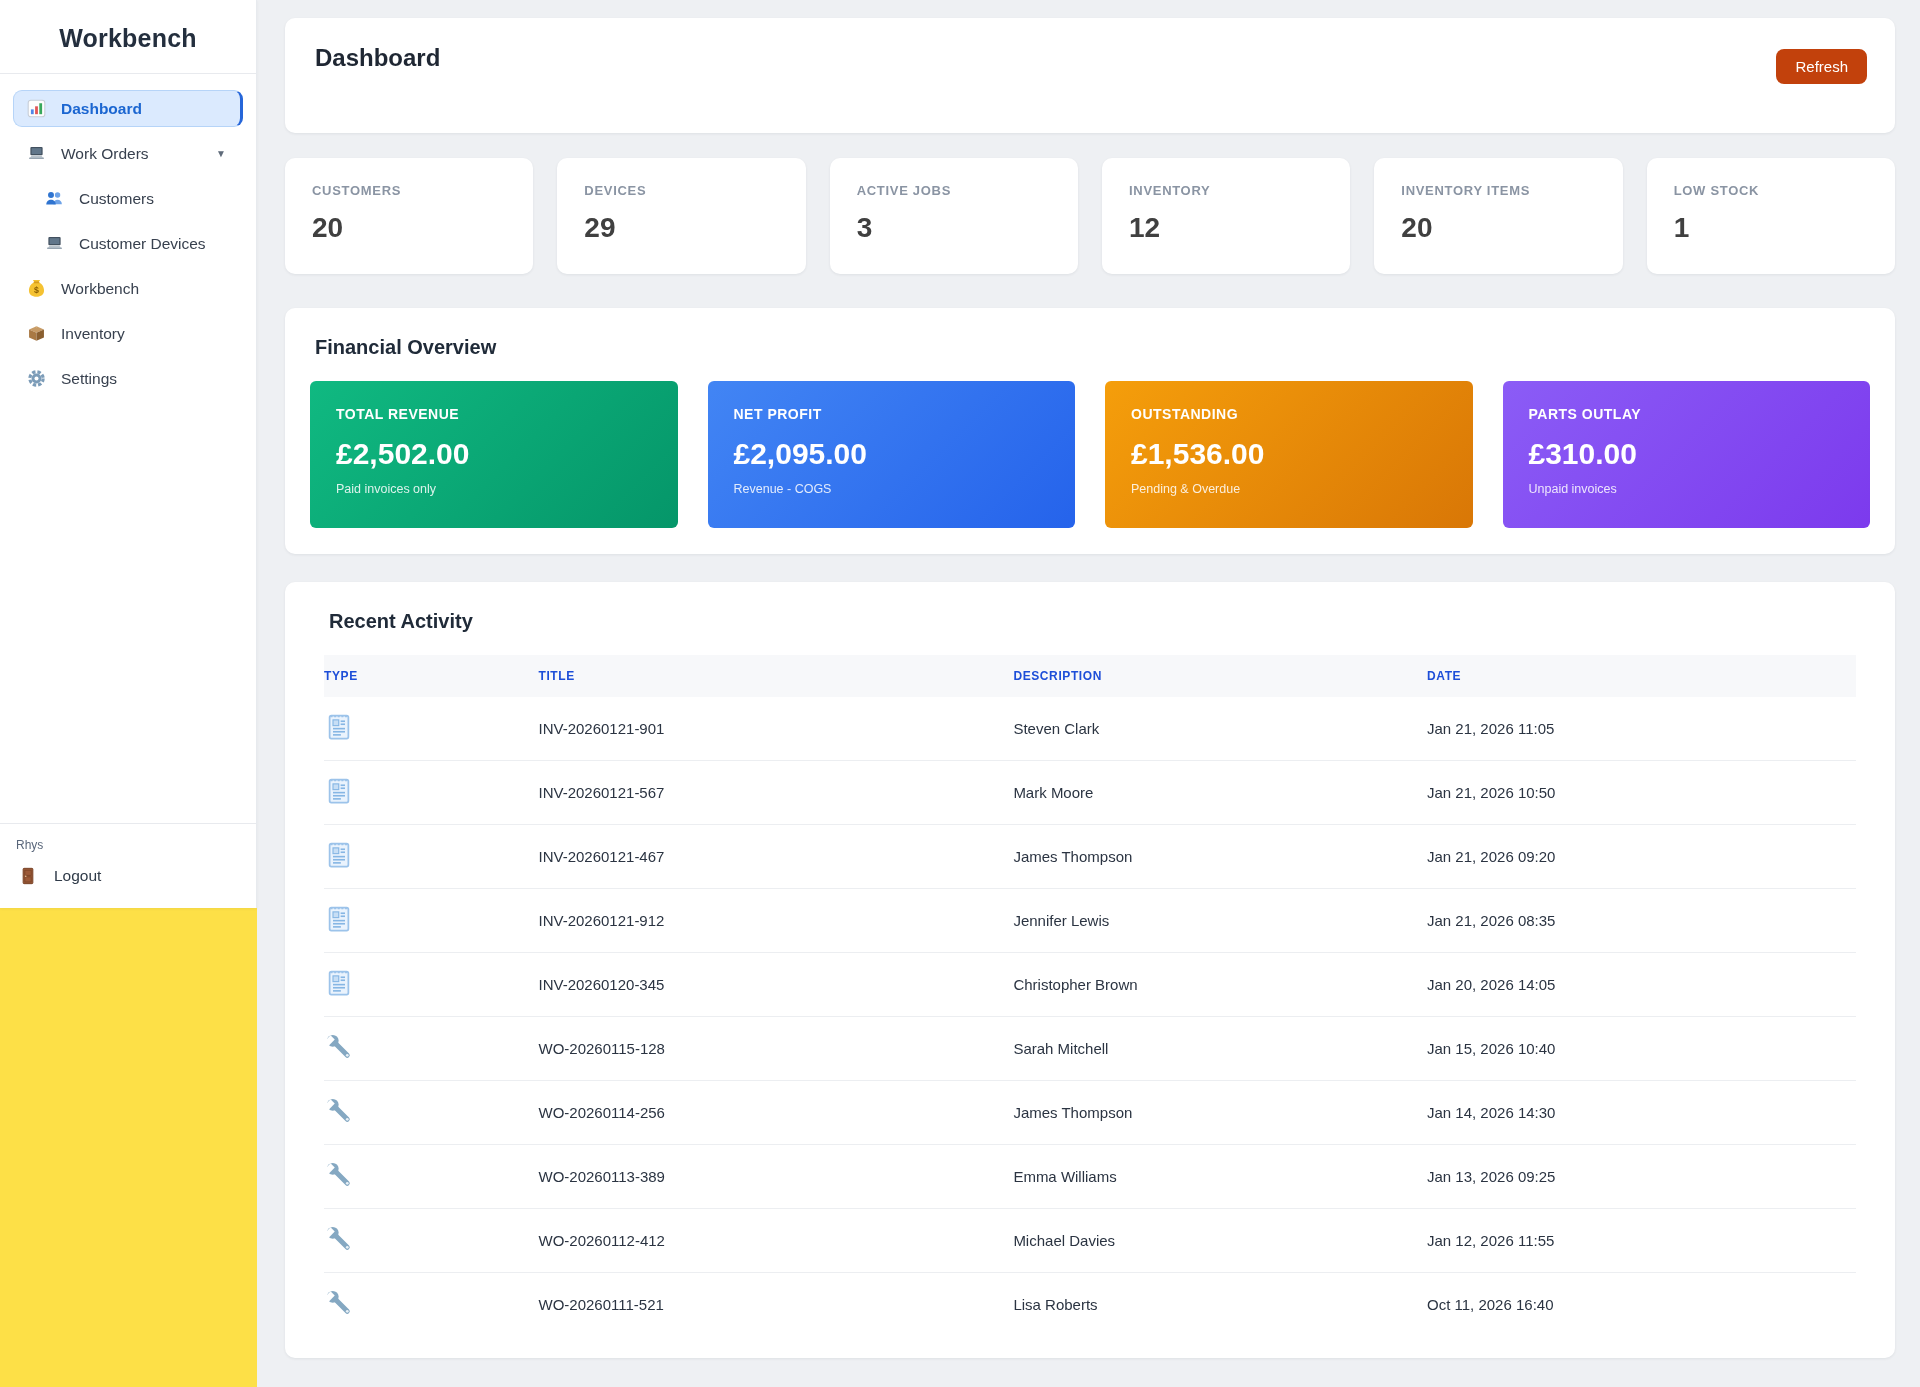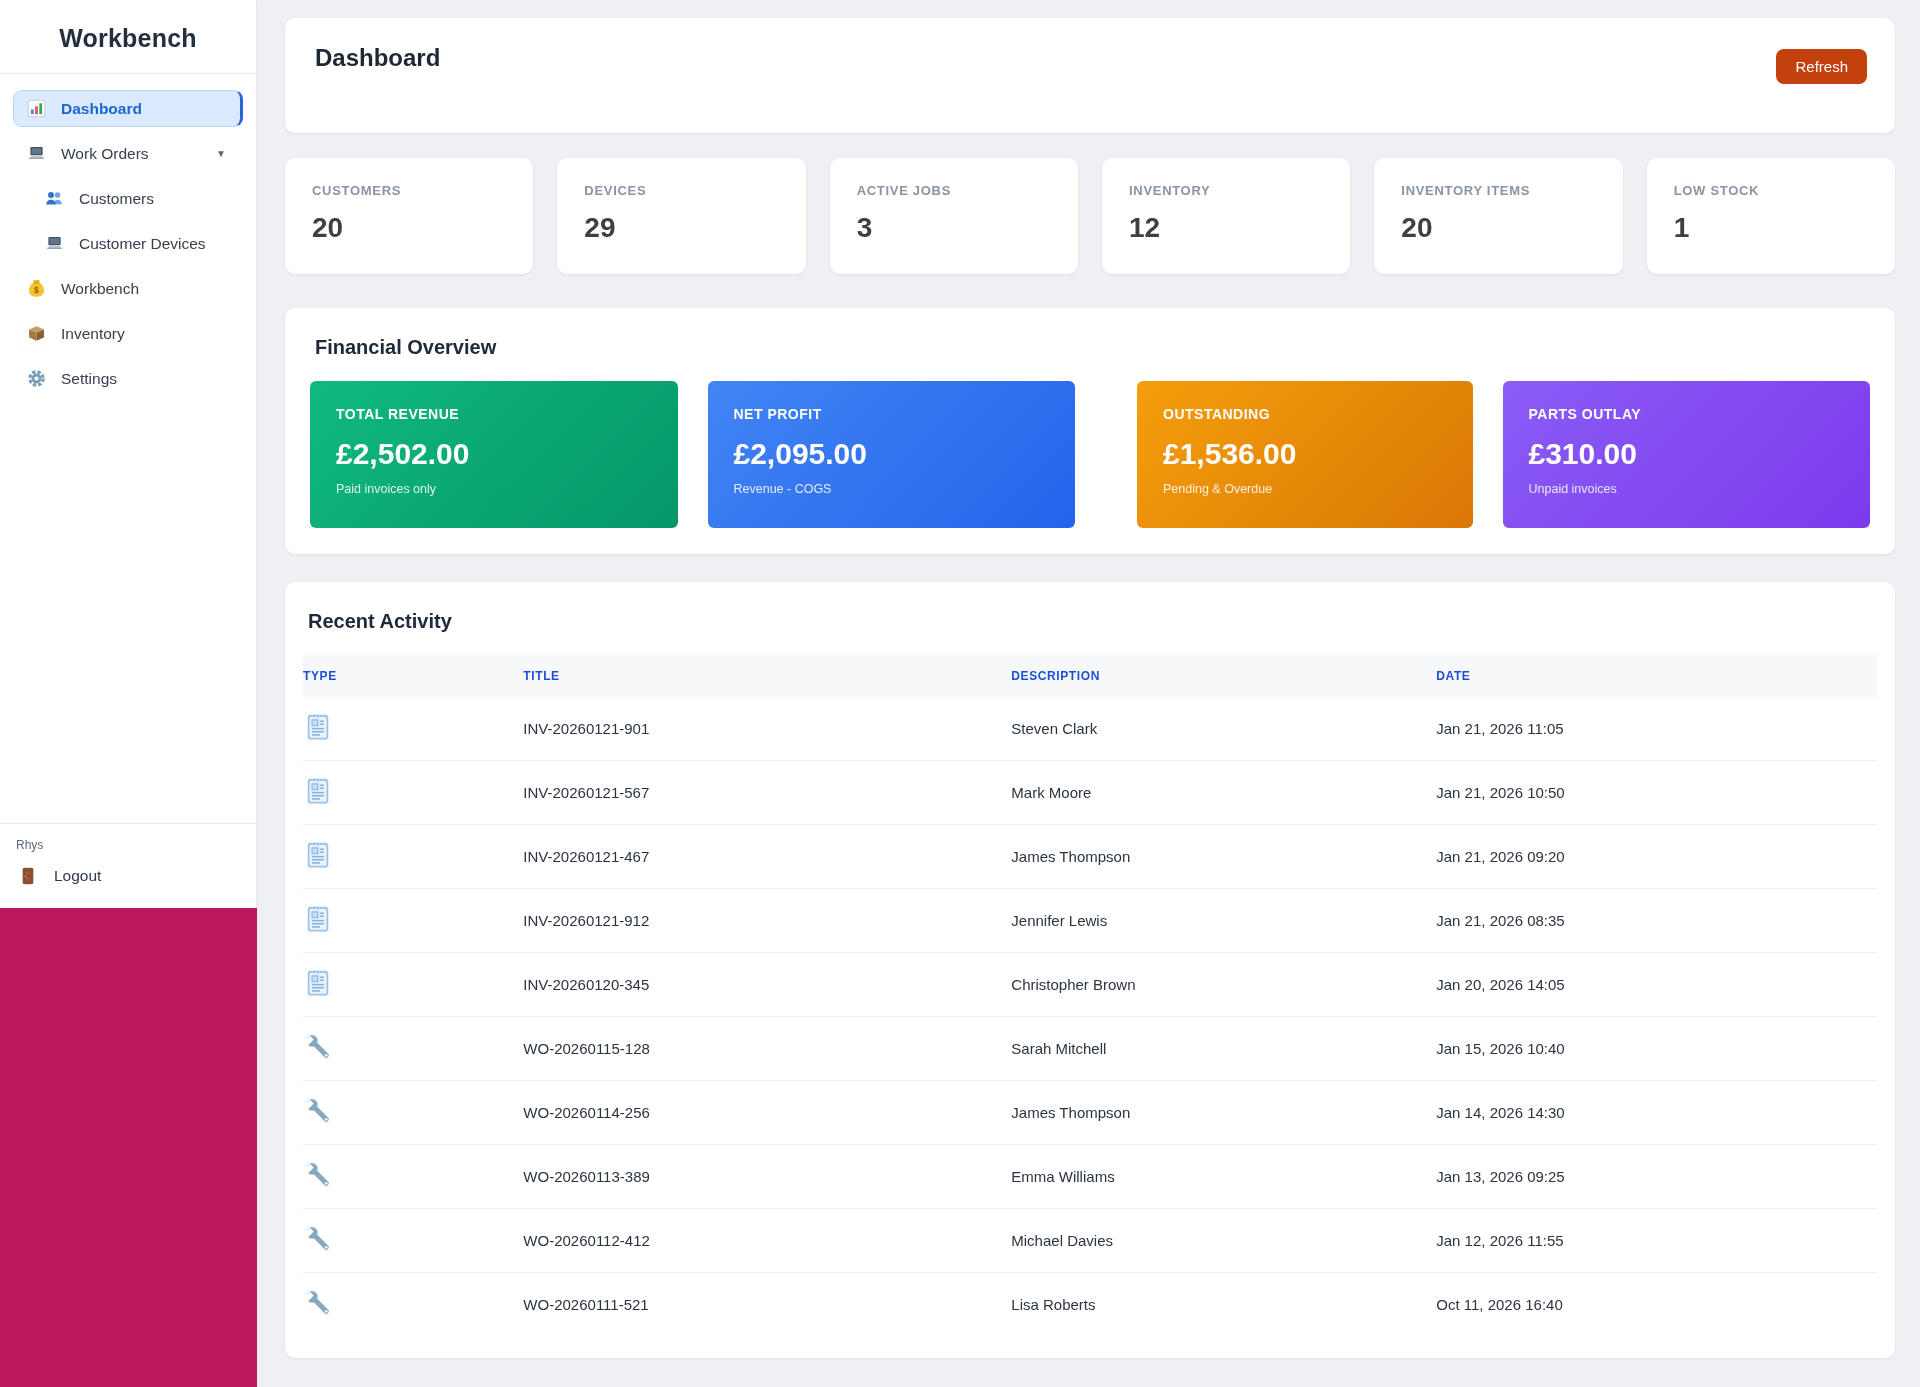--- a/index.html
+++ b/index.html
@@ -5,21 +5,21 @@
   * { box-sizing: border-box; margin: 0; padding: 0; }
   html, body { width: 1920px; height: 1387px; overflow: hidden; }
   body {
     font-family: "Liberation Sans", sans-serif;
     background: #eef0f3;
     color: #222b38;
   }
   .app { display: flex; width: 1920px; height: 1387px; }
 
   
-  .sidebar { width: 257px; flex: 0 0 257px; background: #be185d; }
+  .sidebar { width: 257px; flex: 0 0 257px; background: #fde047; }
   .sidebar-panel {
     height: 908px; background: #ffffff;
     border-right: 1px solid #e7eaee;
     box-shadow: 0 1px 3px rgba(16,24,40,.05);
     display: flex; flex-direction: column;
   }
   .brand {
     text-align: center; padding: 24px 10px 20px;
     font-size: 25px; font-weight: 700; color: #242f3e;
     letter-spacing: .2px;
@@ -77,21 +77,21 @@
 
   .section-card { padding: 26px 25px; margin-bottom: 28px; }
   .section-title { font-size: 20px; font-weight: 700; color: #202b39; margin: 2px 0 22px 5px; }
 
   .fin-grid { display: grid; grid-template-columns: repeat(4, 1fr); gap: 30px; }
   .fin-card { border-radius: 6px; padding: 25px 26px; height: 147px; color: #fff; }
   .fin-label { font-size: 14px; font-weight: 700; letter-spacing: .5px; }
   .fin-value { font-size: 30px; font-weight: 700; margin: 15px 0 11px; }
   .fin-note { font-size: 12.5px; opacity: .85; }
 
-  .activity-card { padding: 26px 18px 22px; margin-bottom: 0; }
+  .activity-card { padding: 26px 39px 22px; margin-bottom: 0; }
   table.activity { width: 100%; border-collapse: collapse; }
   table.activity thead tr { background: #f7f8fa; }
   table.activity th {
     font-size: 12px; font-weight: 600; color: #1d4ed8;
     text-transform: uppercase; letter-spacing: .6px; text-align: left;
     padding: 14px 0;
   }
   th.col-type { width: 14%; padding-left: 17px; }
   th.col-title { width: 31%; }
   th.col-desc { width: 27%; }
@@ -253,21 +253,21 @@
         <div class="fin-card" style="background: linear-gradient(135deg, rgb(16, 185, 129), rgb(5, 150, 105));">
           <div class="fin-label">TOTAL REVENUE</div>
           <div class="fin-value">£2,502.00</div>
           <div class="fin-note">Paid invoices only</div>
         </div>
         <div class="fin-card" style="background: linear-gradient(135deg, rgb(66, 133, 244), rgb(37, 99, 235));">
           <div class="fin-label">NET PROFIT</div>
           <div class="fin-value">£2,095.00</div>
           <div class="fin-note">Revenue - COGS</div>
         </div>
-        <div class="fin-card" style="background: linear-gradient(135deg, rgb(245, 158, 11), rgb(217, 119, 6)); margin-left: 32px;">
+        <div class="fin-card" style="background: linear-gradient(135deg, rgb(245, 158, 11), rgb(217, 119, 6));">
           <div class="fin-label">OUTSTANDING</div>
           <div class="fin-value">£1,536.00</div>
           <div class="fin-note">Pending &amp; Overdue</div>
         </div>
         <div class="fin-card" style="background: linear-gradient(135deg, rgb(139, 92, 246), rgb(124, 58, 237));">
           <div class="fin-label">PARTS OUTLAY</div>
           <div class="fin-value">£310.00</div>
           <div class="fin-note">Unpaid invoices</div>
         </div>
       </div>

